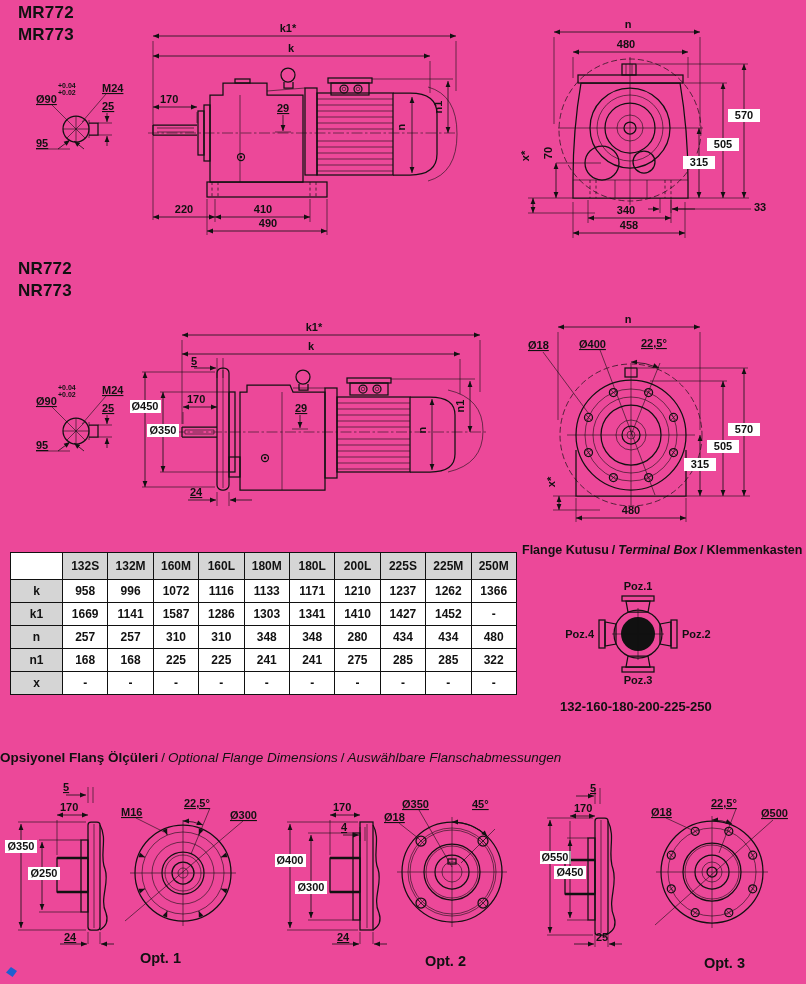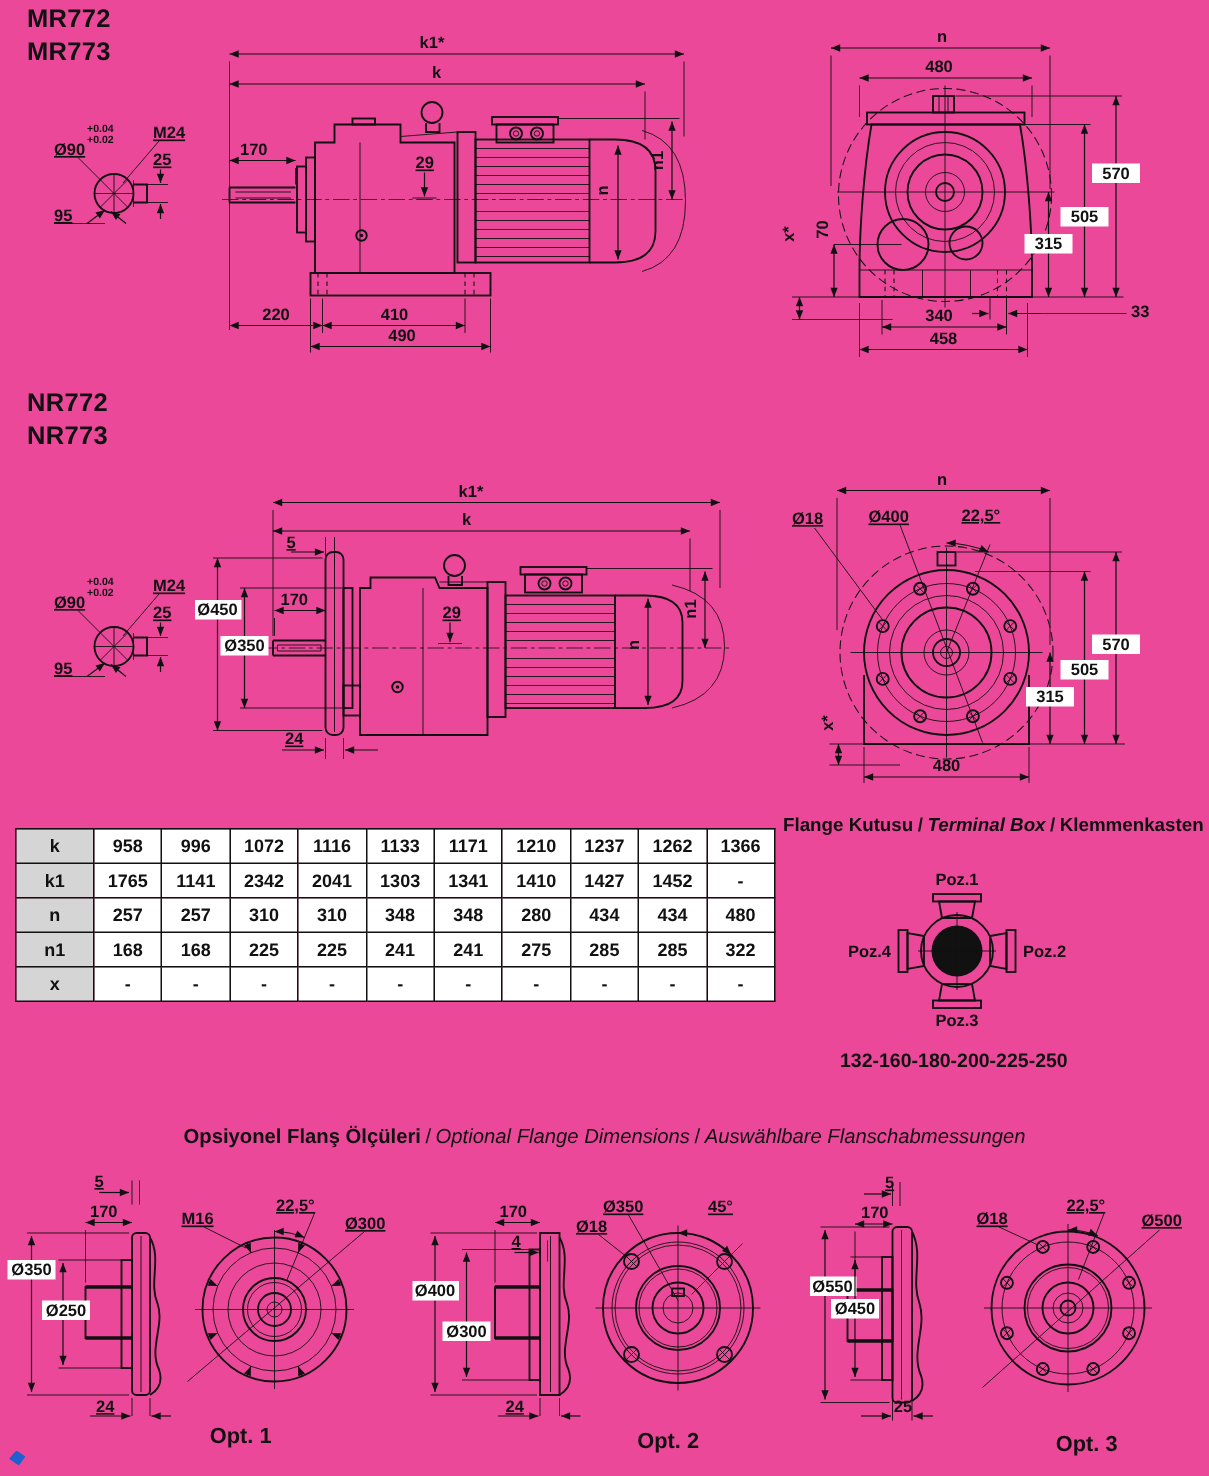--- a/index.html
+++ b/index.html
@@ -20,21 +20,21 @@
   svg text.s{font:700 7px "Liberation Sans",sans-serif}
   svg text.ul{text-decoration:underline}
   svg .wb{fill:#fff;stroke:none}
   svg .blk{fill:#111;stroke:none}
   
   .tri{white-space:nowrap}
   .tri .tr{font-weight:700}
   .tri .sl{font-weight:700;margin:0 3px}
   .tri .en{font-style:italic}
   .tri .de{}
-  .flangetitle{width:806px;text-align:center;font-size:13.5px}
+  .flangetitle{width:806px;font-size:13.5px}
   .flangetitle .en,.flangetitle .de{font-style:italic;font-weight:400}
   .flangetitle .sl{font-weight:400}
   .termtitle{font-size:12.5px;font-weight:700}
   .termtitle .en{}
   .caption{font-size:13px;font-weight:700;text-align:left}
   .optlabel{font-size:14.5px;font-weight:700;text-align:right;width:120px}
   
   table.sz{border-collapse:collapse;table-layout:fixed;width:506px;
            font:700 12px "Liberation Sans",sans-serif}
   table.sz td{border:1px solid #111;text-align:center;padding:0;height:22px;background:#fff}
@@ -393,39 +393,52 @@
     <text x="176" y="214" text-anchor="middle">480</text>
   </g>
 </svg>
 
 <table class="sz abs" style="left:10px;top:552px">
   <colgroup>
         <col style="width:52px">
         <col span="10" style="width:45.4px">
       </colgroup>
   <tbody>
+  <tr class="hd">
+    <td></td>
+    <td class="g">132S</td>
+    <td class="g">132M</td>
+    <td class="g">160M</td>
+    <td class="g">160L</td>
+    <td class="g">180M</td>
+    <td class="g">180L</td>
+    <td class="g">200L</td>
+    <td class="g">225S</td>
+    <td class="g">225M</td>
+    <td class="g">250M</td>
+  </tr>
   <tr>
     <td class="g">k</td>
     <td>958</td>
     <td>996</td>
     <td>1072</td>
     <td>1116</td>
     <td>1133</td>
     <td>1171</td>
     <td>1210</td>
     <td>1237</td>
     <td>1262</td>
     <td>1366</td>
   </tr>
   <tr>
     <td class="g">k1</td>
-    <td>1765</td>
+    <td>1669</td>
     <td>1141</td>
-    <td>2342</td>
-    <td>2041</td>
+    <td>1587</td>
+    <td>1286</td>
     <td>1303</td>
     <td>1341</td>
     <td>1410</td>
     <td>1427</td>
     <td>1452</td>
     <td>-</td>
   </tr>
   <tr>
     <td class="g">n</td>
     <td>257</td>

